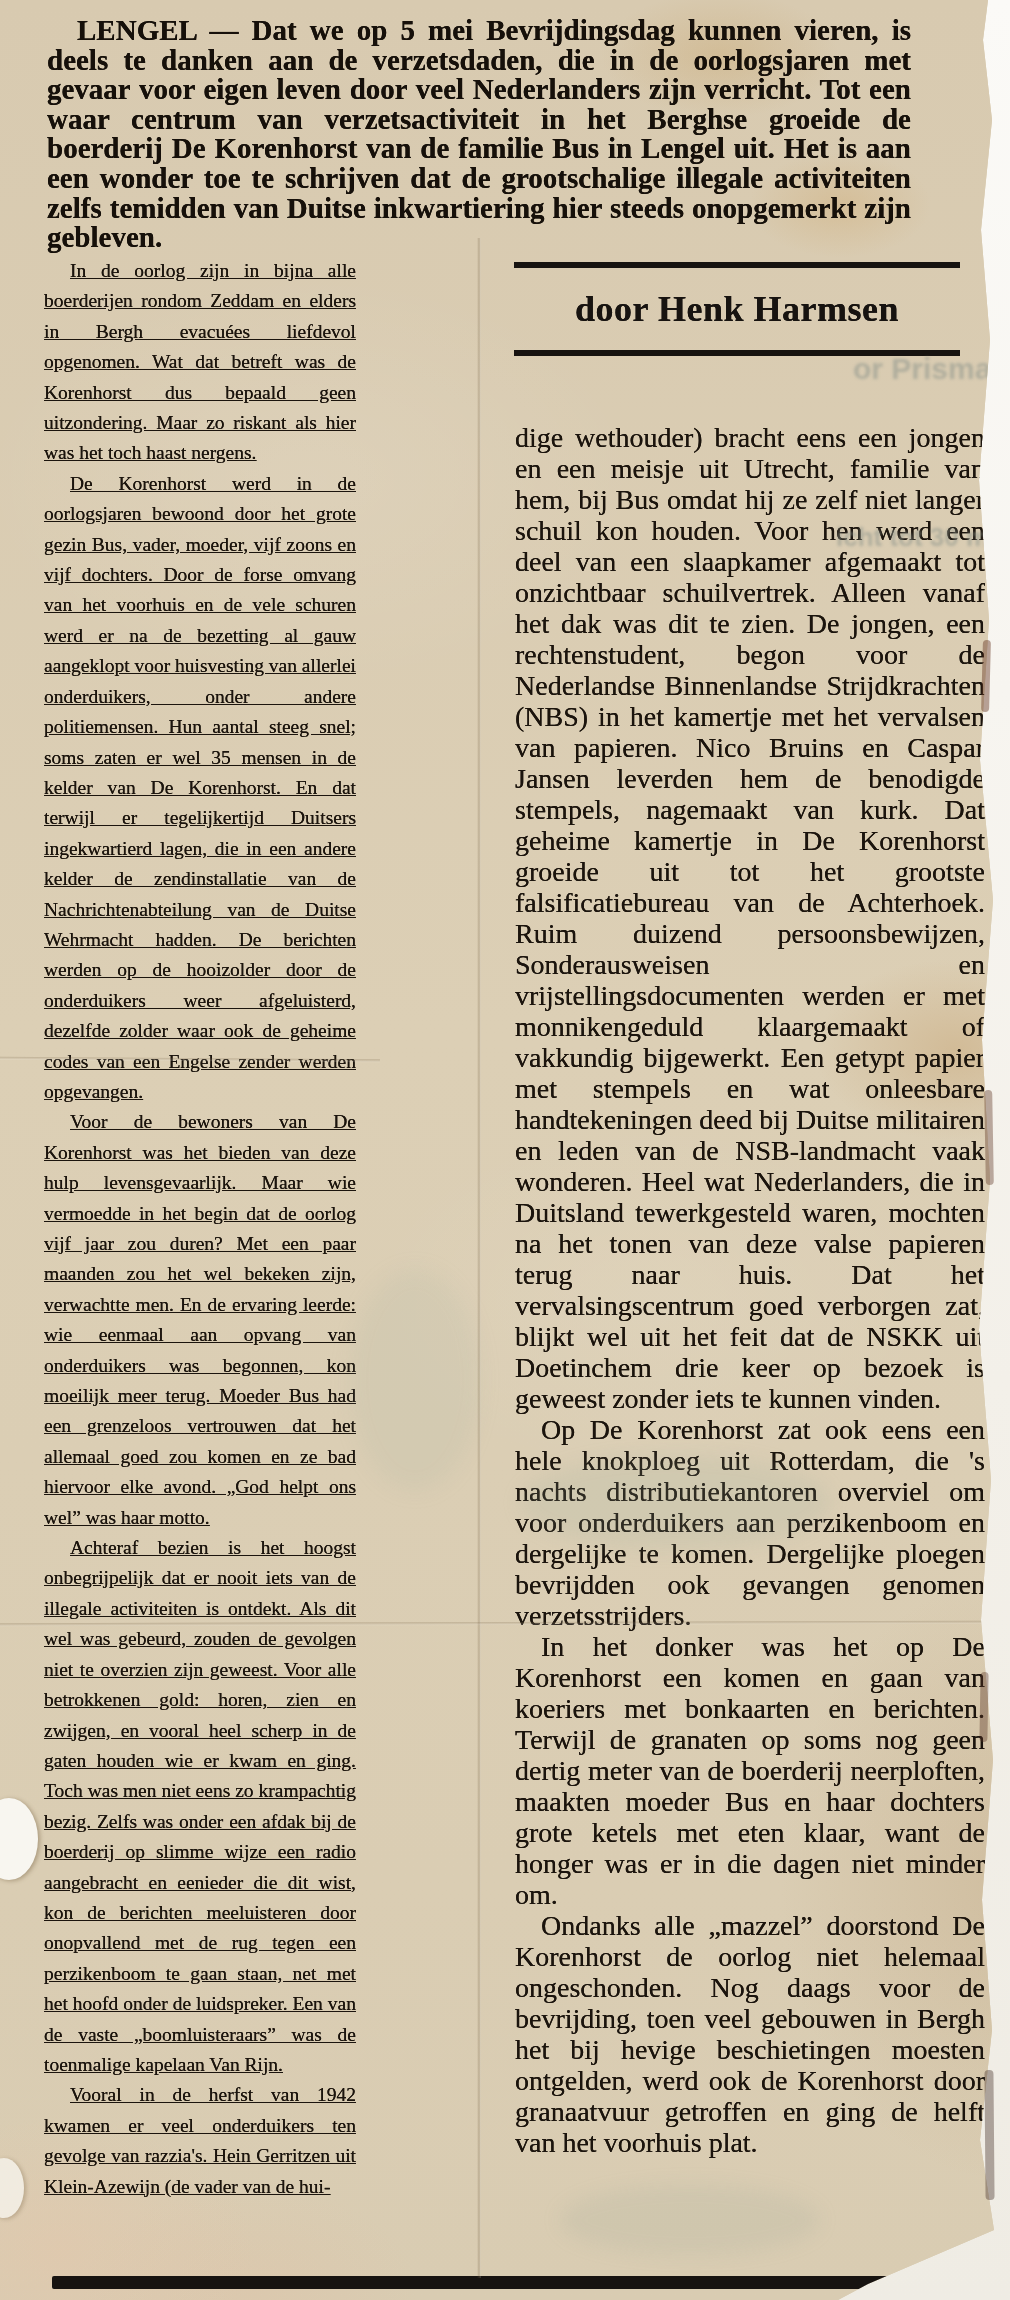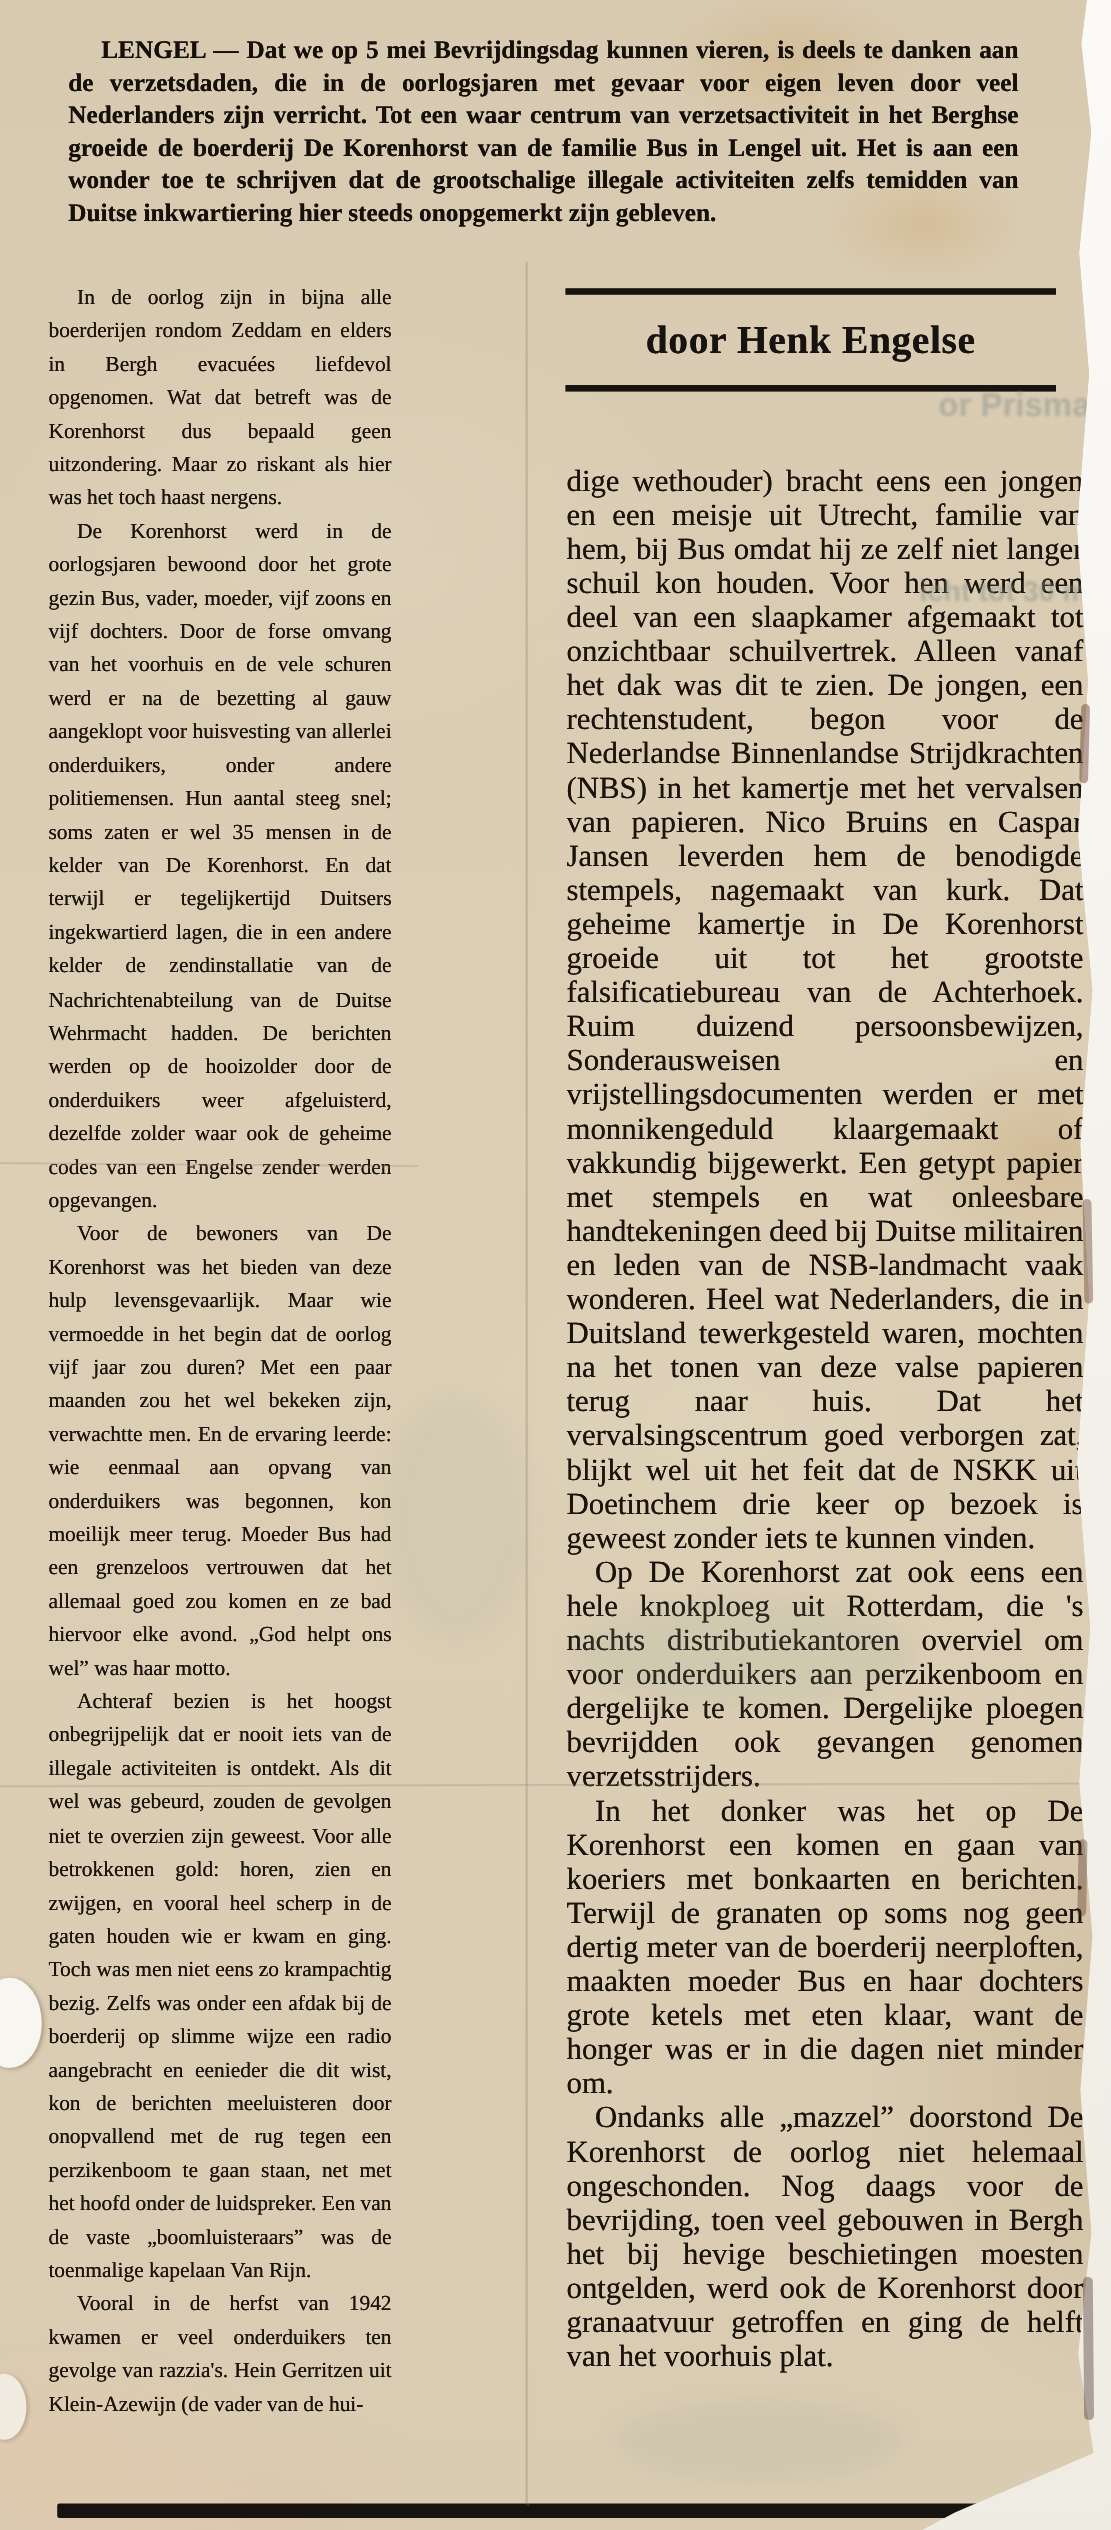--- a/index.html
+++ b/index.html
@@ -18,34 +18,34 @@
       radial-gradient(ellipse 280px 190px at 60px 2250px, rgba(232,196,168,.38), transparent 70%),
       radial-gradient(ellipse 240px 150px at 250px 2290px, rgba(226,188,160,.25), transparent 70%),
       radial-gradient(ellipse 480px 300px at 310px 480px, rgba(255,255,255,.09), transparent 70%),
       radial-gradient(ellipse 420px 260px at 650px 1300px, rgba(255,255,255,.07), transparent 70%),
       linear-gradient(to bottom,#d8cab0 0%,#dccfb5 45%,#d9ccb2 100%);
     clip-path:polygon(0px 0px,988px 0px,983px 40px,992px 120px,981px 230px,990px 340px,
       979px 480px,989px 620px,980px 760px,993px 900px,982px 1040px,990px 1180px,
       979px 1330px,991px 1480px,981px 1620px,993px 1760px,982px 1900px,992px 2030px,
       980px 2140px,994px 2230px,868px 2284px,838px 2300px,0px 2300px);}
   .ink{color:#1b140d;}
-  .lede{position:absolute;left:45px;top:14px;width:864px;margin:17px;
-        font-weight:bold;font-size:23px;line-height:29.6px;text-align:justify;
+  .lede{position:absolute;left:45px;top:14px;width:864px;margin:2px;
+        font-weight:bold;font-size:29px;line-height:29.6px;text-align:justify;
         text-indent:30px;color:#16100a;text-shadow:0 0 .5px #16100a;}
   .byline-box{position:absolute;left:514px;top:262px;width:446px;height:82px;
         border-top:6px solid #171310;border-bottom:6px solid #171310;
         display:flex;align-items:center;justify-content:center;}
   .byline-text{font-weight:bold;font-size:36px;color:#171310;letter-spacing:.5px;
         text-shadow:0 0 .5px #171310;}
   .col{position:absolute;text-align:justify;color:#1b140d;overflow:hidden;
         text-shadow:0 0 .45px #1b140d;}
   .col p{margin:0;text-indent:26px;}
   .col p.cont{text-indent:0;}
   .col-left{left:44px;top:256px;width:312px;height:2012px;
-        font-size:19.5px;line-height:30.4px;}
+        font-size:19.5px;line-height:30.4px;text-decoration:underline;}
   .col-right{left:515px;top:422px;width:470px;height:1848px;
         font-size:28px;line-height:31px;}
   .bottom-rule{position:absolute;left:52px;top:2276px;width:922px;height:13px;
         background:#171310;border-radius:2px;}
   
   .crease{position:absolute;pointer-events:none;}
   .crease-v{left:477px;top:238px;width:4px;height:2040px;
         background:linear-gradient(to right,rgba(0,0,0,0),rgba(108,88,58,.28),rgba(255,255,255,.18));}
   .crease-h1{left:0;top:1058px;width:380px;height:3px;transform:rotate(.4deg);
         background:linear-gradient(to bottom,rgba(108,88,58,.26),rgba(255,255,255,.15));}
@@ -75,21 +75,21 @@
 </style>
 </head>
 <body>
 
 <div class="page">
   <div class="clipping">
 
     <p class="lede ink">LENGEL — Dat we op 5 mei Bevrijdingsdag kunnen vieren, is deels te danken aan de verzetsdaden, die in de oorlogsjaren met gevaar voor eigen leven door veel Nederlanders zijn verricht. Tot een waar centrum van verzetsactiviteit in het Berghse groeide de boerderij De Korenhorst van de familie Bus in Lengel uit. Het is aan een wonder toe te schrijven dat de grootschalige illegale activiteiten zelfs temidden van Duitse inkwartiering hier steeds onopgemerkt zijn gebleven.</p>
 
     <div class="byline-box">
-      <span class="byline-text">door Henk Engelse</span>
+      <span class="byline-text">door Henk Harmsen</span>
     </div>
 
     <div class="col col-left">
       <p>In de oorlog zijn in bijna alle boerderijen rondom Zeddam en elders in Bergh evacuées liefdevol opgenomen. Wat dat betreft was de Korenhorst dus bepaald geen uitzondering. Maar zo riskant als hier was het toch haast nergens.</p>
       <p>De Korenhorst werd in de oorlogsjaren bewoond door het grote gezin Bus, vader, moeder, vijf zoons en vijf dochters. Door de forse omvang van het voorhuis en de vele schuren werd er na de bezetting al gauw aangeklopt voor huisvesting van allerlei onderduikers, onder andere politiemensen. Hun aantal steeg snel; soms zaten er wel 35 mensen in de kelder van De Korenhorst. En dat terwijl er tegelijkertijd Duitsers ingekwartierd lagen, die in een andere kelder de zendinstallatie van de Nachrichtenabteilung van de Duitse Wehrmacht hadden. De berichten werden op de hooizolder door de onderduikers weer afgeluisterd, dezelfde zolder waar ook de geheime codes van een Engelse zender werden opgevangen.</p>
       <p>Voor de bewoners van De Korenhorst was het bieden van deze hulp levensgevaarlijk. Maar wie vermoedde in het begin dat de oorlog vijf jaar zou duren? Met een paar maanden zou het wel bekeken zijn, verwachtte men. En de ervaring leerde: wie eenmaal aan opvang van onderduikers was begonnen, kon moeilijk meer terug. Moeder Bus had een grenzeloos vertrouwen dat het allemaal goed zou komen en ze bad hiervoor elke avond. „God helpt ons wel” was haar motto.</p>
       <p>Achteraf bezien is het hoogst onbegrijpelijk dat er nooit iets van de illegale activiteiten is ontdekt. Als dit wel was gebeurd, zouden de gevolgen niet te overzien zijn geweest. Voor alle betrokkenen gold: horen, zien en zwijgen, en vooral heel scherp in de gaten houden wie er kwam en ging. Toch was men niet eens zo krampachtig bezig. Zelfs was onder een afdak bij de boerderij op slimme wijze een radio aangebracht en eenieder die dit wist, kon de berichten meeluisteren door onopvallend met de rug tegen een perzikenboom te gaan staan, net met het hoofd onder de luidspreker. Een van de vaste „boomluisteraars” was de toenmalige kapelaan Van Rijn.</p>
       <p>Vooral in de herfst van 1942 kwamen er veel onderduikers ten gevolge van razzia's. Hein Gerritzen uit Klein-Azewijn (de vader van de hui-</p>
     </div>
 

